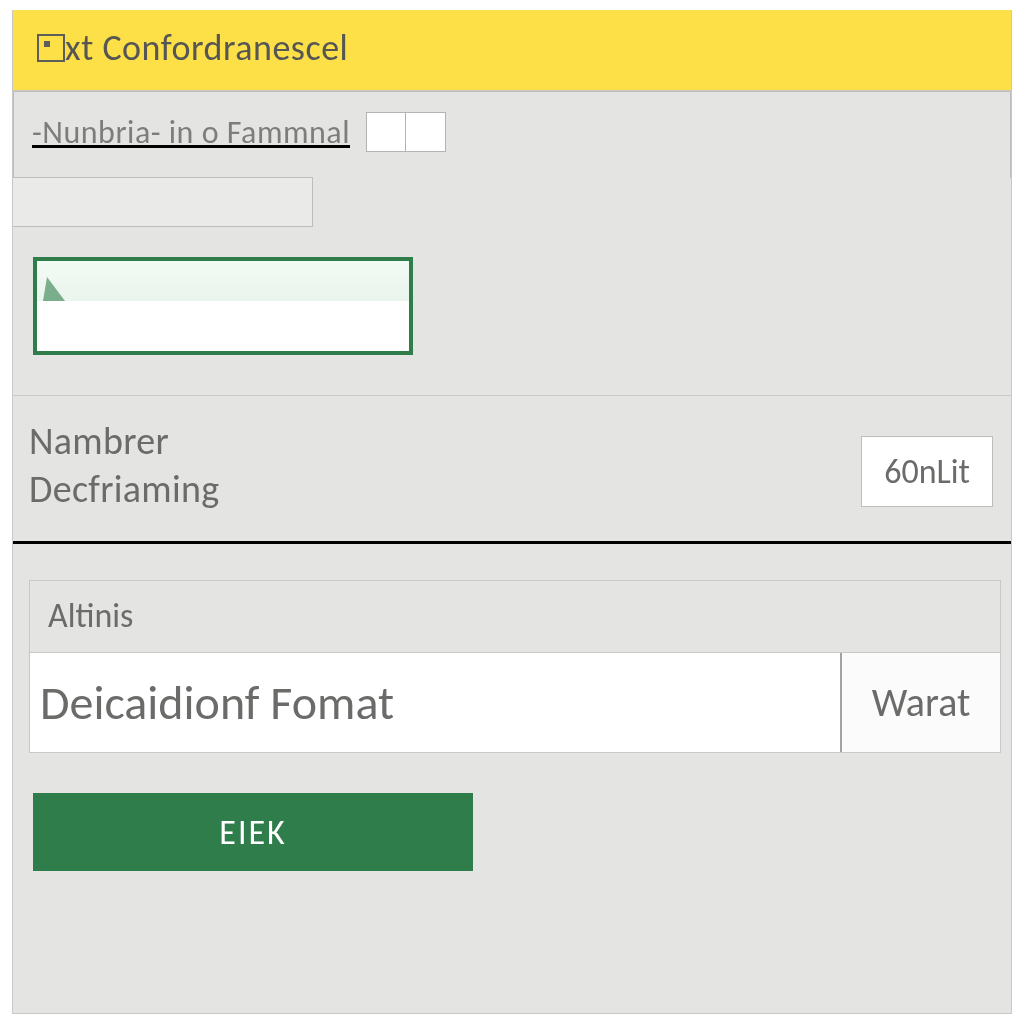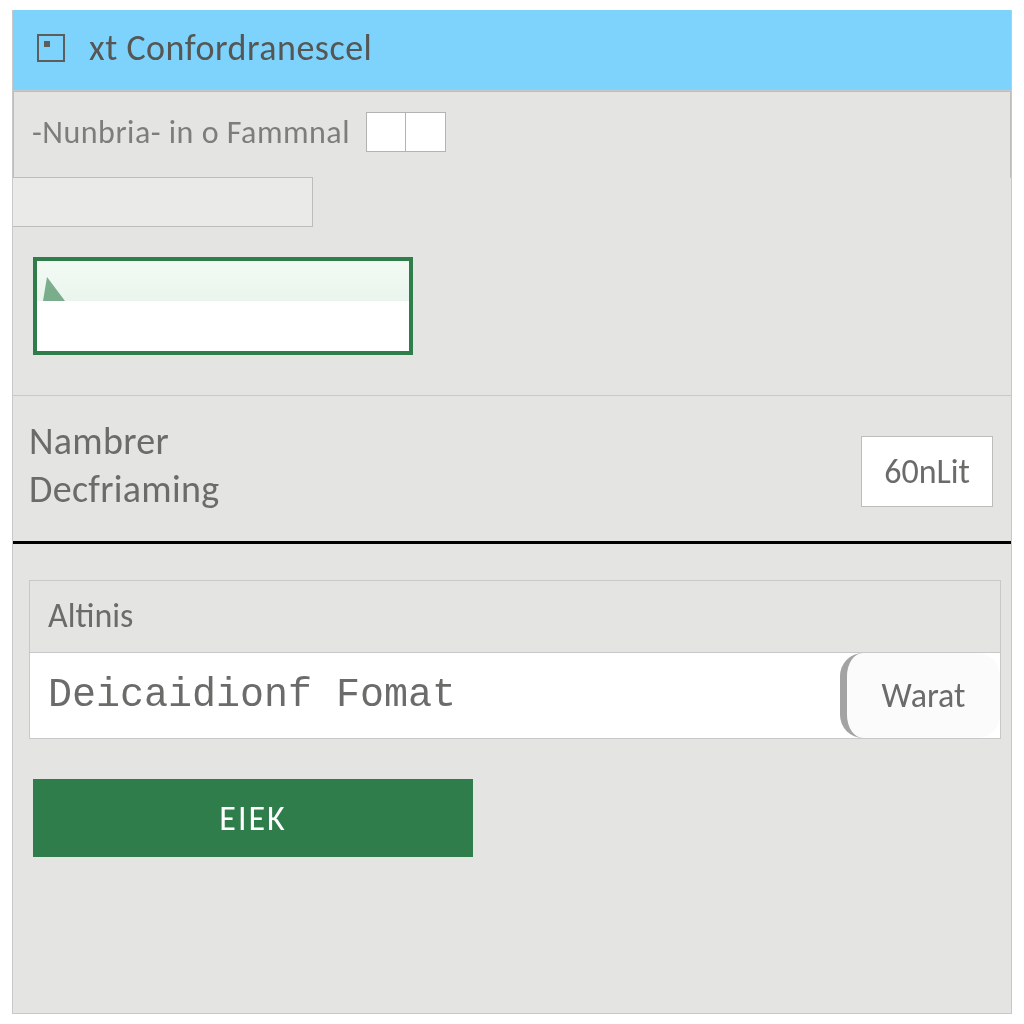--- a/index.html
+++ b/index.html
@@ -14,23 +14,23 @@
     top: 10px;
     width: 1000px;
     height: 1004px;
     background: #e4e4e2;
     border: 1px solid #c8c8c8;
     border-top: none;
   }
   .titlebar {
     display: flex;
     align-items: center;
-    gap: 24px;
+    gap: 0;
     padding: 16px 24px 20px 24px;
-    background: #7dd3fc;
+    background: #fde047;
   }
   .titlebar .app-icon {
     width: 28px;
     height: 28px;
     border: 2px solid #5d5d5b;
     position: relative;
   }
   .titlebar .app-icon::before {
     content: "";
     position: absolute;
@@ -53,20 +53,21 @@
   .group-tag {
     border: 1px solid #bdbdbb;
     border-bottom: none;
     margin: 0;
   }
   .group-tag-inner {
     display: flex;
     align-items: center;
     padding: 20px 18px 26px 18px;
     gap: 12px;
+    text-decoration: underline;
   }
   .group-legend {
     font-size: 32px;
     color: #7d7d7b;
     letter-spacing: 0.5px;
   }
   .small-inputs {
     display: flex;
     gap: 0;
     margin-left: 4px;
@@ -160,35 +161,33 @@
     border-bottom: 1px solid #c8c8c8;
     background: #e4e4e2;
   }
   .low-row {
     display: flex;
     align-items: stretch;
     background: #ffffff;
   }
   .low-label {
     flex: 1;
-    padding: 20px 18px;
-    font-size: 40px;
-    color: #6b6b69;
-    font-family: Liberation Mono, monospace;
+    padding: 20px 10px;
+    font-size: 48px;
+    color: #6b6b69;
   }
   .low-input {
     width: 160px;
-    border-left: 7px solid #a3a3a3;
+    border-left: 2px solid #a3a3a3;
     display: flex;
     align-items: center;
     justify-content: center;
-    font-size: 34px;
+    font-size: 40px;
     color: #6b6b69;
     background: #fbfbfb;
-    border-radius: 23px;
   }
 
   
   .primary-btn {
     margin: 40px 0 0 20px;
     width: 440px;
     height: 78px;
     background: #2f7d4a;
     color: #ffffff;
     font-size: 34px;

